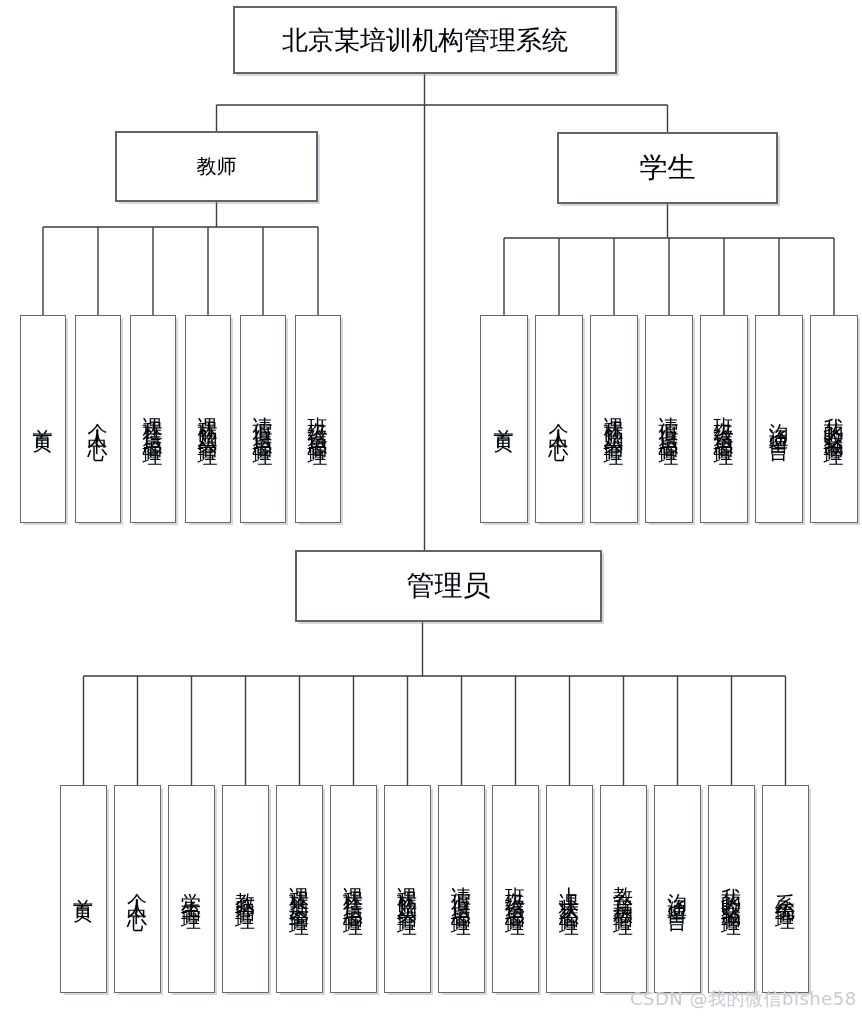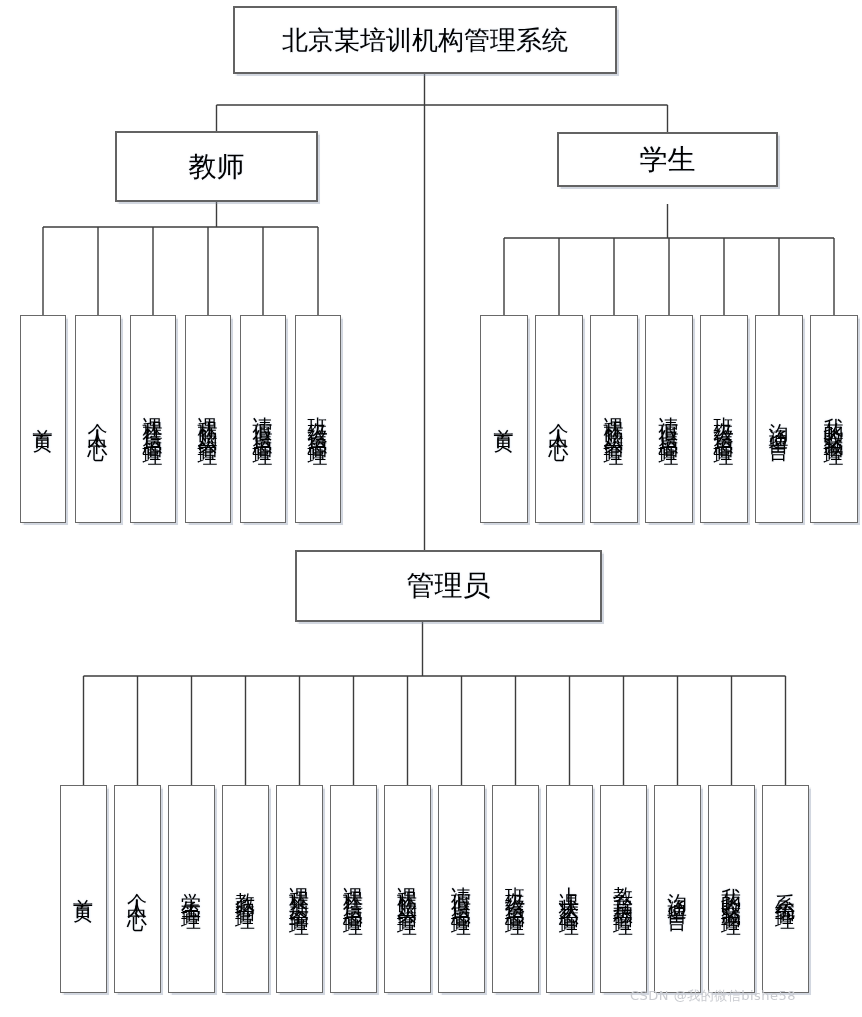--- a/index.html
+++ b/index.html
@@ -8,42 +8,42 @@
     font-family:"DejaVu Sans","Liberation Sans",sans-serif; overflow:hidden;
   }
   .wires { position:absolute; left:0; top:0; }
   .node {
     position:absolute; box-sizing:border-box; background:#ffffff;
     border:2px solid #636363; box-shadow:1.5px 1.5px 1px rgba(125,140,165,.35);
     display:flex; align-items:center; justify-content:center;
     color:#000; text-shadow:0 0 2px rgba(130,165,220,.30);
   }
   .node--root    { left:233px; top:6px;   width:384px; height:68px; font-size:26px; }
-  .node--teacher { left:115px; top:131px; width:203px; height:71px; font-size:28px; }
-  .node--student { left:557px; top:132px; width:221px; height:55px; font-size:28px; }
+  .node--teacher { left:115px; top:131px; width:203px; height:71px; font-size:20px; }
+  .node--student { left:557px; top:132px; width:221px; height:72px; font-size:28px; }
   .node--admin   { left:295px; top:550px; width:307px; height:72px; font-size:28px; }
   .group { position:absolute; display:flex; }
   .group--teacher { left:20px;  top:315px; gap:9px; }
   .group--student { left:480px; top:315px; gap:7px; }
   .group--admin   { left:60px;  top:785px; gap:7px; }
   .leaf {
     box-sizing:border-box; height:208px; background:#ffffff;
     border:1.6px solid #696969; box-shadow:1.5px 1.5px 1px rgba(125,140,165,.35);
     display:flex; align-items:center; justify-content:center;
   }
   .group--teacher .leaf { width:46px; }
   .group--student .leaf { width:48px; }
   .group--admin   .leaf { width:47px; }
   .leaf span {
     writing-mode:vertical-rl; text-orientation:upright;
     font-size:20px; letter-spacing:6px; color:#000;
     text-shadow:0 0 2px rgba(130,165,220,.30); line-height:1;
   }
   .watermark {
-    position:absolute; left:630px; top:987px; font-size:13px;
+    position:absolute; left:630px; top:987px; font-size:18px;
     color:#c9cbd0; letter-spacing:0.5px; white-space:nowrap;
   }
 </style>
 </head>
 <body>
 
 <div class="canvas">
 
   <svg class="wires" width="862" height="1017">
       <line x1="424.5" y1="74" x2="424.5" y2="550" stroke="#3c3c3c" stroke-width="1.4"></line>

